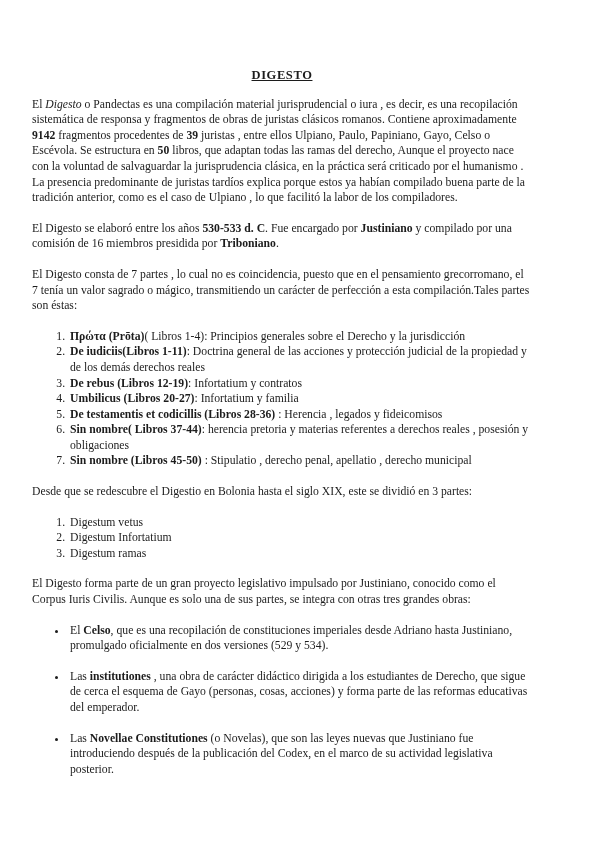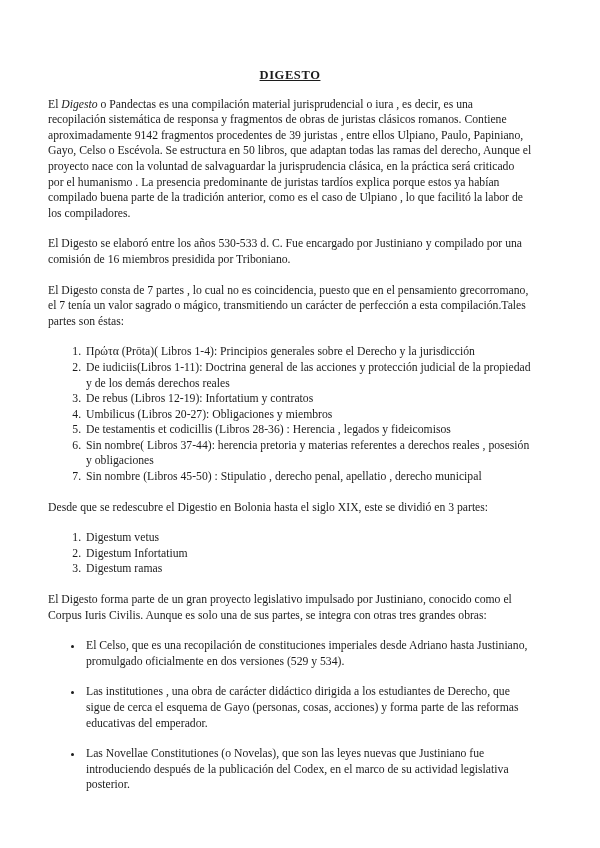--- a/index.html
+++ b/index.html
@@ -5,39 +5,39 @@
   * { margin: 0; padding: 0; box-sizing: border-box; }
   html, body { background: #ffffff; }
   body {
     width: 600px;
     height: 848px;
     overflow: hidden;
   }
   .page {
     width: 600px;
     height: 611px;
-    padding: 68px 68px 0 48px;
+    padding: 68px 68px 0 32px;
     font-family: "Liberation Serif", "DejaVu Serif", serif;
     font-size: 11.7px;
     line-height: 15.6px;
     color: #1c1c1c;
     background: #ffffff;
     border-radius: 17px;
   }
   .title {
     font-family: "Liberation Serif", "DejaVu Serif", serif;
     font-size: 12.5px;
     font-weight: bold;
     text-decoration: underline;
     text-align: center;
     letter-spacing: 0.6px;
     margin-bottom: 13px;
   }
   p { margin-bottom: 15px; }
-  .b { font-weight: normal; }
+  .b { font-weight: bold; }
   .i { font-style: italic; }
   ol, ul { margin: 4px 0 15px 0; padding-left: 36px; }
   li { padding-left: 2px; }
   ul.works-list > li { margin-bottom: 15px; }
 </style>
 </head>
 <body>
 
 <div class="page">
   <h1 class="title">DIGESTO</h1>
@@ -45,21 +45,21 @@
   <p><span>El </span><span class="i">Digesto</span><span> o Pandectas es una compilación material jurisprudencial o iura , es decir, es una recopilación sistemática de responsa y fragmentos de obras de juristas clásicos romanos. Contiene aproximadamente </span><span class="b">9142</span><span> fragmentos procedentes de </span><span class="b">39</span><span> juristas , entre ellos Ulpiano, Paulo, Papiniano, Gayo, Celso o Escévola. Se estructura en </span><span class="b">50</span><span> libros, que adaptan todas las ramas del derecho, Aunque el proyecto nace con la voluntad de salvaguardar la jurisprudencia clásica, en la práctica será criticado por el humanismo . La presencia predominante de juristas tardíos explica porque estos ya habían compilado buena parte de la tradición anterior, como es el caso de Ulpiano , lo que facilitó la labor de los compiladores.</span></p>
 
   <p><span>El Digesto se elaboró entre los años </span><span class="b">530-533 d. C</span><span>. Fue encargado por </span><span class="b">Justiniano</span><span> y compilado por una comisión de 16 miembros presidida por </span><span class="b">Triboniano</span><span>.</span></p>
 
   <p><span>El Digesto consta de 7 partes , lo cual no es coincidencia, puesto que en el pensamiento grecorromano, el 7 tenía un valor sagrado o mágico, transmitiendo un carácter de perfección a esta compilación.Tales partes son éstas:</span></p>
 
   <ol class="parts-list">
       <li><span class="b">Πρώτα (Prōta)</span><span>( Libros 1-4):  Principios generales sobre el Derecho y la jurisdicción</span></li>
       <li><span class="b">De iudiciis(Libros 1-11)</span><span>: Doctrina general de las acciones y protección judicial de la propiedad y de los demás derechos reales</span></li>
       <li><span class="b">De rebus (Libros 12-19)</span><span>: Infortatium y contratos</span></li>
-      <li><span class="b">Umbilicus (Libros 20-27)</span><span>: Obligaciones y miembros</span></li>
+      <li><span class="b">Umbilicus (Libros 20-27)</span><span>: Infortatium y familia</span></li>
       <li><span class="b">De testamentis et codicillis (Libros 28-36)</span><span> : Herencia , legados y fideicomisos</span></li>
       <li><span class="b">Sin nombre( Libros 37-44)</span><span>: herencia pretoria y materias referentes a derechos reales , posesión y obligaciones</span></li>
       <li><span class="b">Sin nombre (Libros 45-50)</span><span> : Stipulatio , derecho penal, apellatio , derecho municipal</span></li>
     </ol>
 
   <p><span>Desde que se redescubre el Digestio en Bolonia hasta el siglo XIX, este se dividió en 3 partes:</span></p>
 
   <ol class="division-list">
       <li><span>Digestum vetus</span></li>
       <li><span>Digestum Infortatium</span></li>

